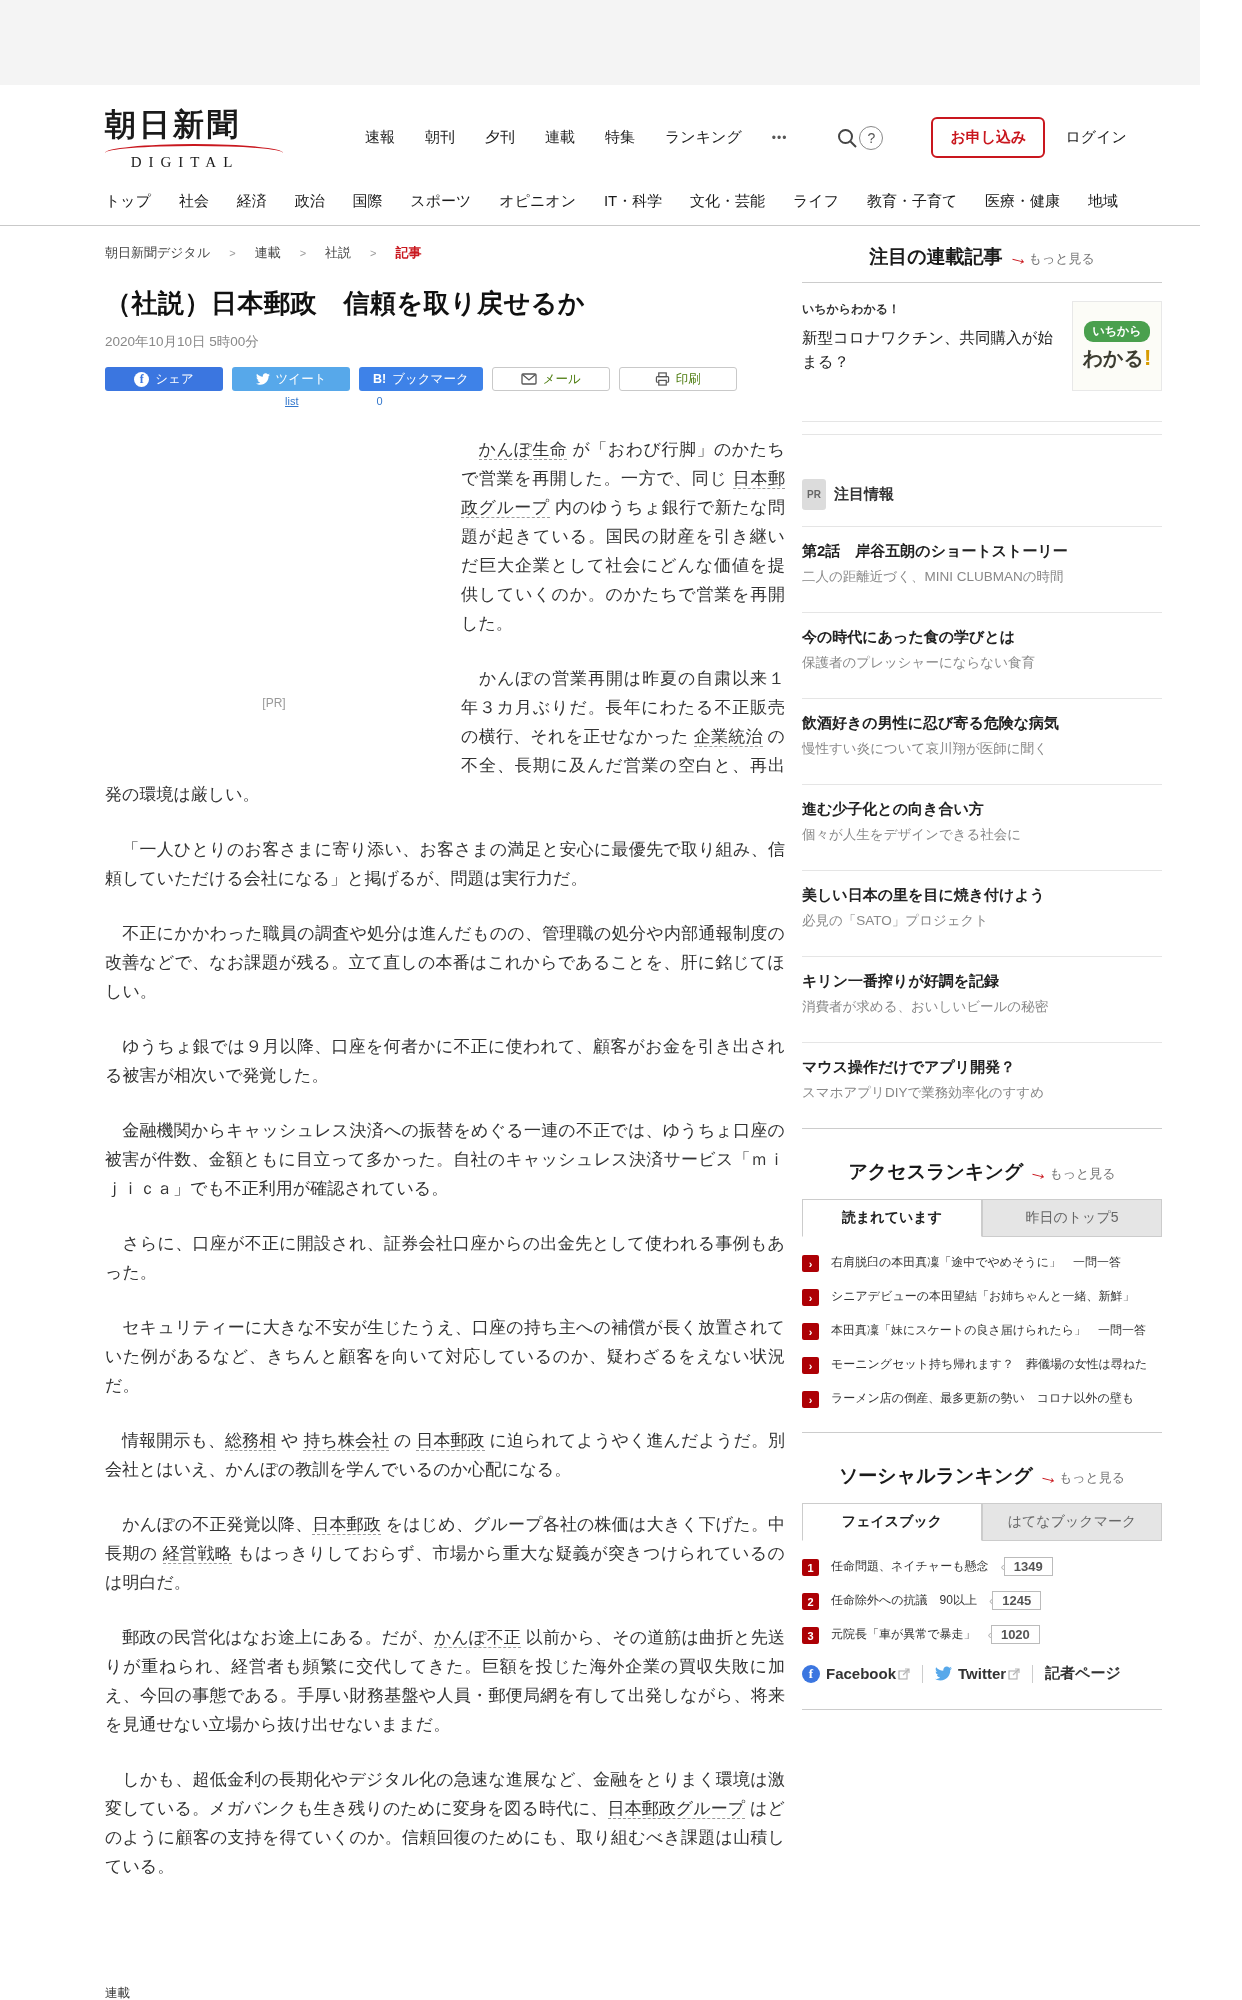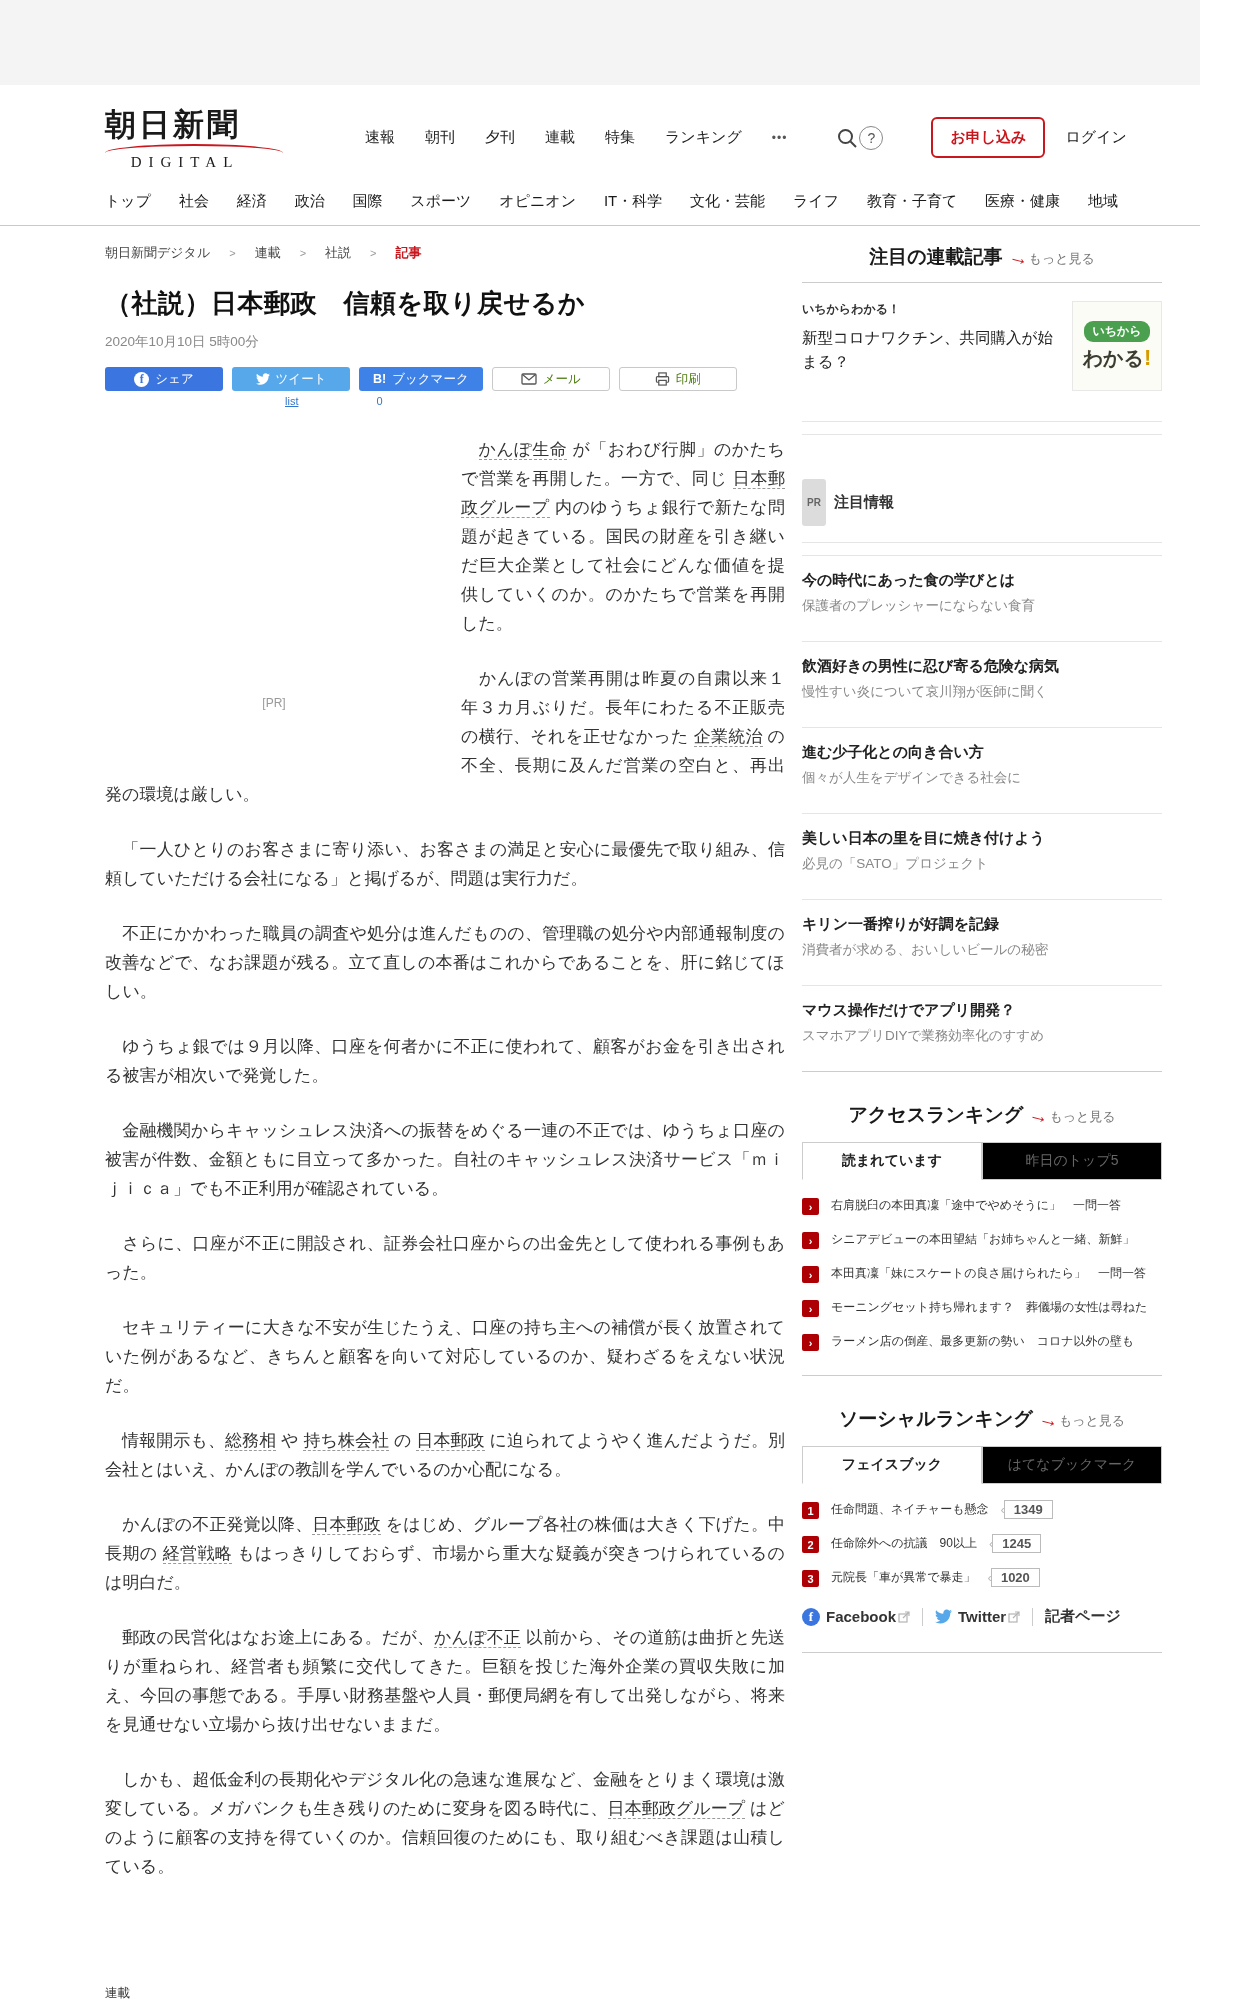--- a/index.html
+++ b/index.html
@@ -80,29 +80,29 @@
   .thumb { width:90px; height:90px; flex:none; border:1px solid #e8e8e8; overflow:hidden; position:relative; background:#fff; }
 
   .th-ichikara { display:flex; flex-direction:column; align-items:center; justify-content:center; gap:3px; background:#fcfcf7; }
   .ik-badge { background:#4aa04e; color:#fff; font-size:12px; font-weight:bold; padding:2px 8px; border-radius:9px; }
   .ik-wakaru { font-size:20px; font-weight:bold; color:#3c3c30; }
   .ik-wakaru i { color:#d79b00; font-style:normal; font-size:22px; }
   .th-calli { display:flex; align-items:center; justify-content:center; }
   .calli-txt { writing-mode:vertical-rl; font-family:"Liberation Serif","DejaVu Serif",serif; font-size:26px; font-weight:bold; color:#1a1a1a; letter-spacing:2px; transform:rotate(4deg); }
 
   .pr-head { display:flex; align-items:center; gap:8px; margin-top:44px; }
-  .pr-badge { background:#dcdcdc; color:#666; font-size:10px; font-weight:bold; padding:18px 5px; border-radius:3px; }
+  .pr-badge { background:#dcdcdc; color:#666; font-size:10px; font-weight:bold; padding:10px 5px; border-radius:3px; }
   .pr-title { font-size:15px; font-weight:bold; color:#333; }
   .pr-item { padding:13px 0 14px; cursor:pointer; }
   .pr-item-title { font-size:15px; font-weight:bold; color:#222; line-height:1.4; }
   .pr-item-sub { font-size:13.5px; color:#888; margin-top:7px; }
 
   .sec-gap { margin-top:30px; }
   .tabs { display:flex; margin-top:14px; }
-  .tab { flex:1; text-align:center; font-size:14px; padding:9px 0; border:1px solid #ccc; color:#666; background:#000000; cursor:pointer; }
+  .tab { flex:1; text-align:center; font-size:14px; padding:9px 0; border:1px solid #ccc; color:#666; background:#e5e5e5; cursor:pointer; }
   .tab.active { font-weight:bold; color:#222; background:#fff; border-bottom-color:#fff; }
   .rank-list { margin-top:16px; }
   .rank-item { display:flex; gap:12px; margin:15px 0; cursor:pointer; }
   .rank-sq { width:17px; height:17px; background:#ad0005; color:#fff; font-size:11px; font-weight:bold; display:flex; align-items:center; justify-content:center; border-radius:2px; flex:none; margin-top:2px; }
   .rank-txt { font-size:12px; color:#333; line-height:1.55; }
 
   .soc-item { display:flex; gap:12px; margin:15px 0; align-items:center; cursor:pointer; }
   .count-wrap { display:flex; align-items:center; flex:none; }
   .count-caret { color:#bbb; font-size:13px; margin-right:-1px; }
   .count-box { border:1px solid #bbb; font-size:13px; font-weight:bold; color:#555; padding:1px 9px; }
@@ -271,20 +271,24 @@
 
         <div class="hr light"></div>
       </section>
 
       <section>
         <div class="pr-head">
           <span class="pr-badge">PR</span>
           <span class="pr-title">注目情報</span>
         </div>
         <div class="hr light" style="margin-top:16px"></div>
+        <div class="pr-item">
+          <div class="pr-item-title">第2話　岸谷五朗のショートストーリー</div>
+          <div class="pr-item-sub">二人の距離近づく、MINI CLUBMANの時間</div>
+        </div>
         <div class="hr light"></div>
         <div class="pr-item">
           <div class="pr-item-title">今の時代にあった食の学びとは</div>
           <div class="pr-item-sub">保護者のプレッシャーにならない食育</div>
         </div>
         <div class="hr light"></div>
         <div class="pr-item">
           <div class="pr-item-title">飲酒好きの男性に忍び寄る危険な病気</div>
           <div class="pr-item-sub">慢性すい炎について哀川翔が医師に聞く</div>
         </div>

